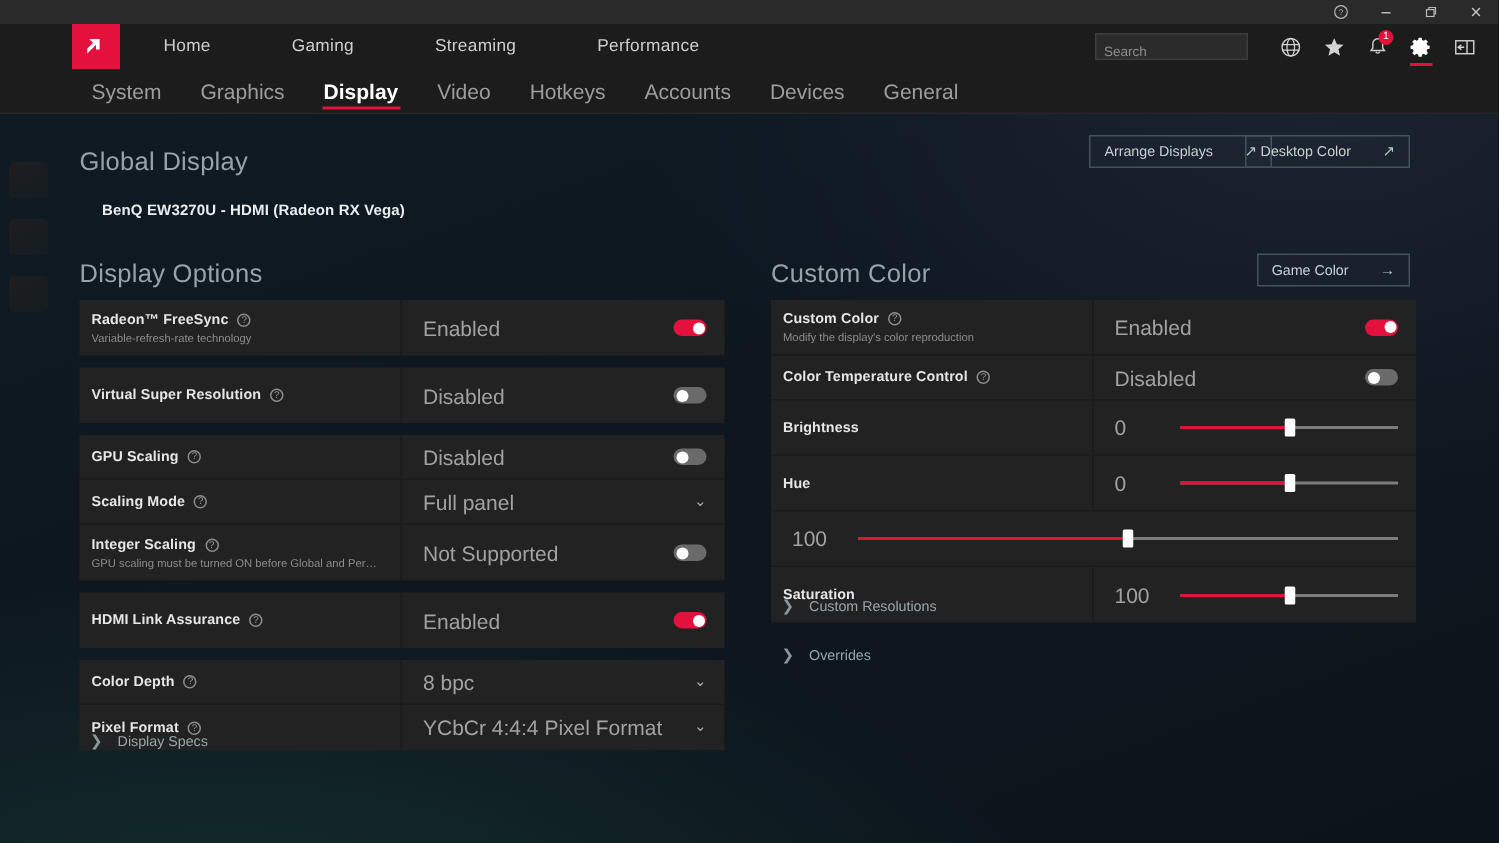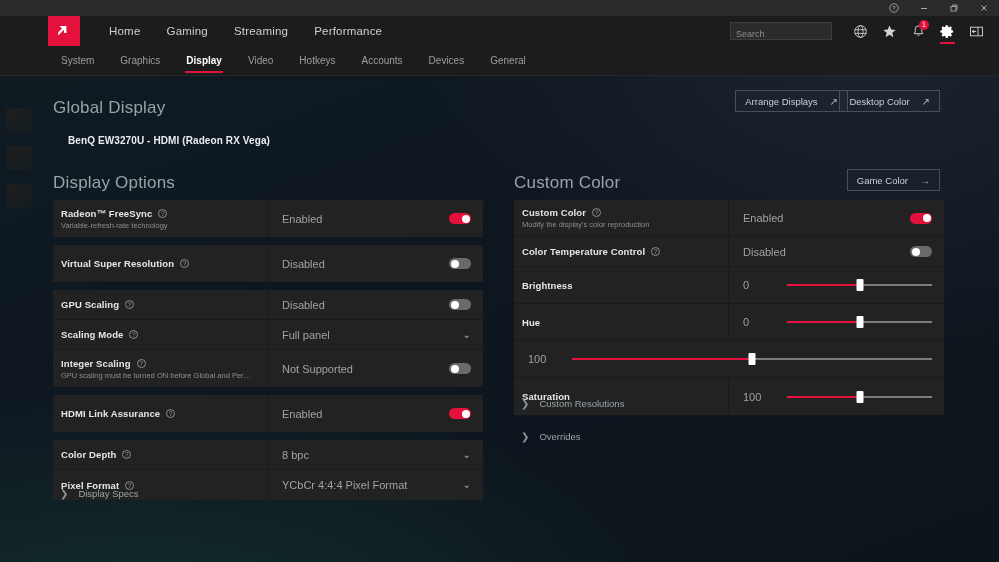--- a/index.html
+++ b/index.html
@@ -37,21 +37,21 @@
     position: absolute; top: 16px; left: 0; width: 999px; height: 30px;
     background: #1c1c1c;
     display: flex; align-items: center;
   }
   .logo {
     width: 32px; height: 30px;
     margin-left: 48px;
     background: #e3113c;
     display: flex; align-items: center; justify-content: center;
   }
-  .nav-links { display: flex; align-items: center; margin-left: 16px; }
+  .nav-links { display: flex; align-items: center; margin-left: 16px; gap: 28px; }
   .nav-link {
     color: #cfcfcf; font-size: 11.5px; padding: 0 13px;
     letter-spacing: 0.2px; white-space: nowrap; cursor: default;
   }
   .nav-right {
     margin-left: auto; display: flex; align-items: center;
     padding-right: 8px; height: 30px;
   }
   .searchbox {
     width: 102px; height: 18px; background: #2b2b2b;
@@ -84,21 +84,21 @@
 
   
   .subnav {
     position: absolute; top: 46px; left: 0; width: 999px; height: 30px;
     background: #1c1c1c;
     display: flex; align-items: center; padding-left: 48px;
     border-bottom: 1px solid #262626;
   }
   .subnav-item {
     position: relative; height: 30px; display: flex; align-items: center;
-    padding: 0 13px; color: #9d9d9d; font-size: 10px; white-space: nowrap;
+    padding: 0 13px; color: #9d9d9d; font-size: 14px; white-space: nowrap;
   }
   .subnav-item.active { color: #ffffff; font-weight: bold; }
   .subnav-item.active::after {
     content: ""; position: absolute; bottom: 3px;
     left: 12px; right: 12px; height: 2px; background: #e3113c;
   }
 
   
   .rail { position: absolute; left: 6px; top: 108px; width: 28px; }
   .rail-thumb {
@@ -118,21 +118,21 @@
     position: absolute; left: 68px; top: 59px;
     color: #e9eef0; font-size: 10px; font-weight: bold; letter-spacing: .1px;
   }
   #display-options-title { left: 53px; top: 97px; }
   #custom-color-title { left: 514px; top: 97px; }
 
   .ghost-btn {
     position: absolute; height: 22px; border: 1px solid #44515a;
     background: rgba(255,255,255,0.015);
     color: #c8d2d6; font-size: 9.5px;
-    display: flex; align-items: center; gap: 12px;
+    display: flex; align-items: center; gap: 21px;
     padding: 0 9px; white-space: nowrap;
   }
   #btn-arrange { right: 151px; top: 14px; }
   #btn-desktop-color { right: 59px; top: 14px; }
   #btn-game-color { right: 59px; top: 93px; }
   .ghost-btn .arr { color: #b9c4c9; font-size: 10px; }
 
   
   .panel { position: absolute; width: 430px; }
   #panel-display { left: 53px; top: 124px; }
@@ -166,21 +166,21 @@
     width: 9px; height: 9px; border-radius: 50%;
     border: 1px solid #8d8d8d; color: #9a9a9a;
     font-size: 6.5px; line-height: 8px; text-align: center;
     flex: none; font-weight: normal;
   }
 
   .row-right {
     flex: 1; display: flex; align-items: center;
     padding: 0 12px 0 14px; gap: 10px;
   }
-  .value-text { color: #a2a2a2; font-size: 11px; flex: none; }
+  .value-text { color: #a2a2a2; font-size: 14px; flex: none; }
   .value-text.num { width: 34px; }
 
   .spacer { flex: 1; }
 
   .toggle {
     width: 22px; height: 11px; border-radius: 6px;
     background: #6a6a6a; position: relative; flex: none;
   }
   .toggle.on { background: #e3113c; }
   .toggle::after {

